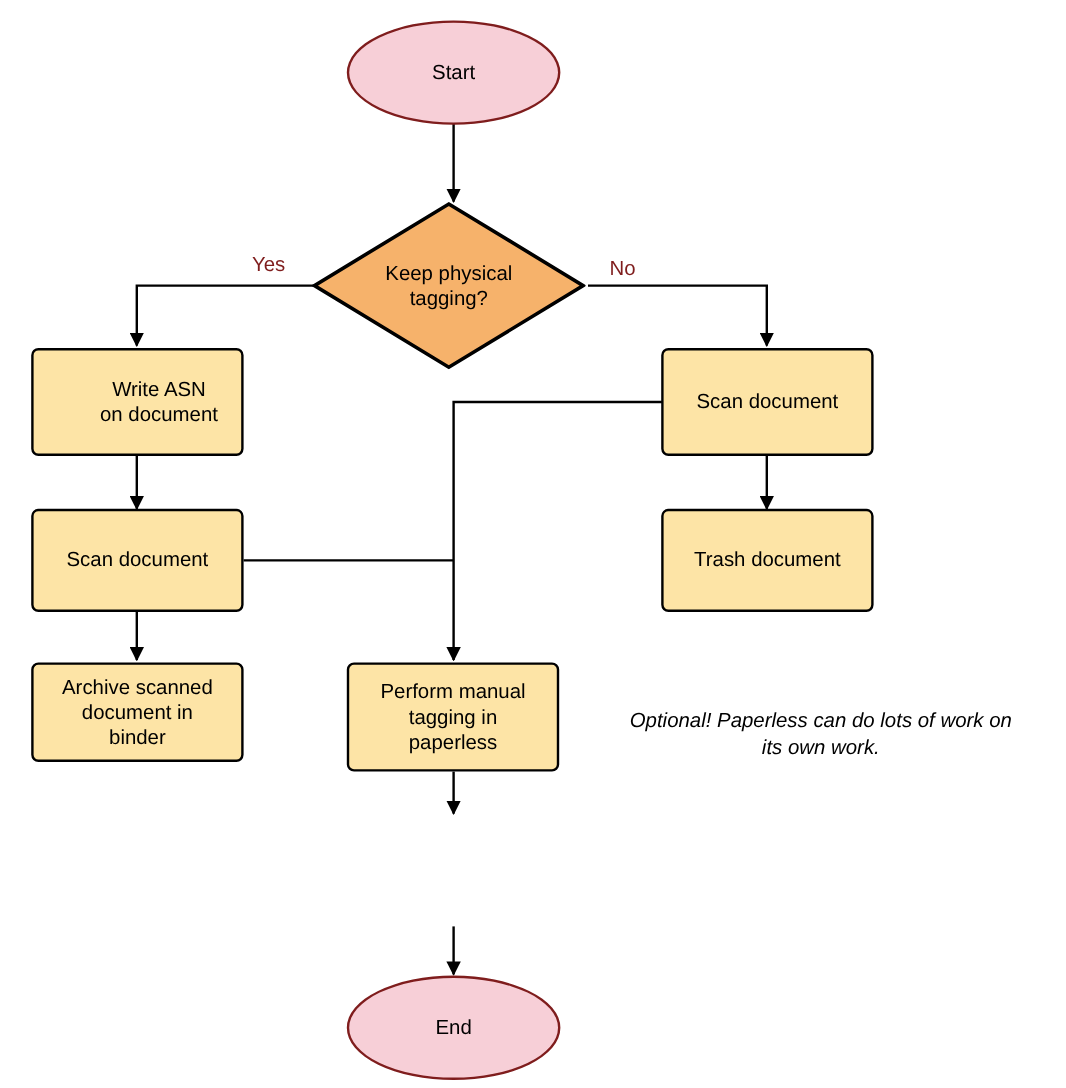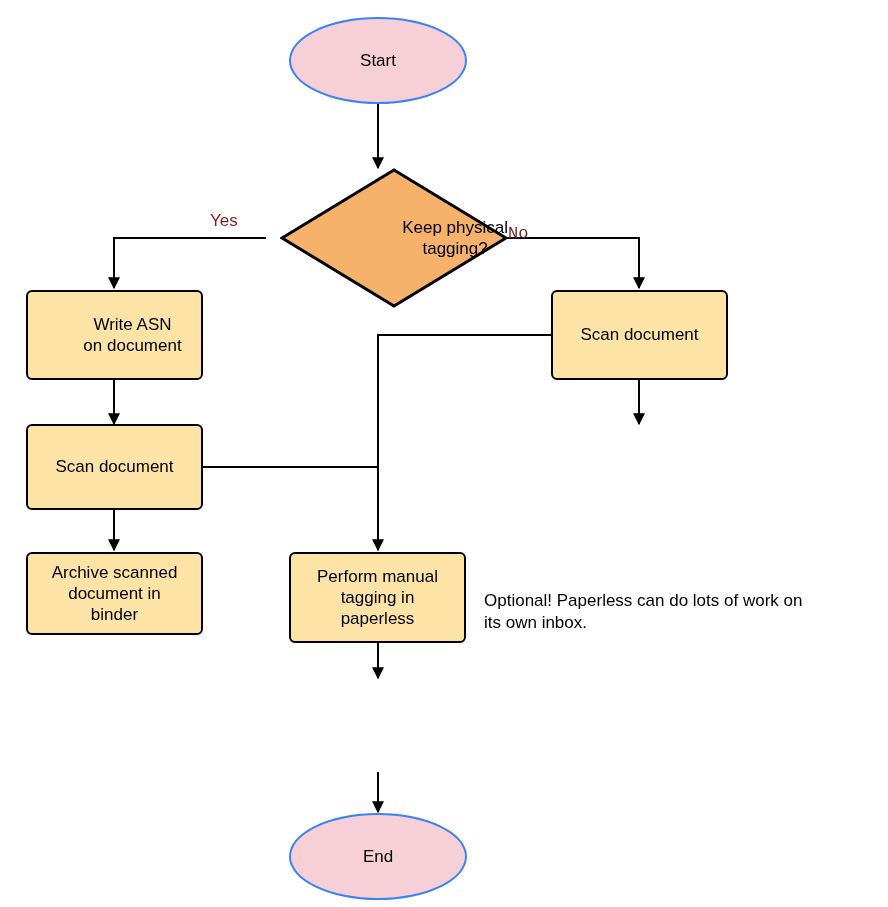--- a/index.html
+++ b/index.html
@@ -29,21 +29,21 @@
     align-items: center;
     justify-content: center;
     text-align: center;
     color: #000000;
     font-size: 17px;
     line-height: 1.25;
     z-index: 2;
   }
   .node.terminal {
     background: #f7cfd7;
-    border: 2px solid #3b82f6;
+    border: 2px solid #7f1d1d;
     border-radius: 50%;
   }
   .node.process {
     background: #fde4a6;
     border: 2px solid #000000;
     border-radius: 6px;
   }
   .node.decision {
     background: transparent;
     border: none;
@@ -63,24 +63,26 @@
   }
   .edge-label {
     position: absolute;
     font-size: 17px;
     color: #7f1d1d;
     z-index: 3;
     white-space: nowrap;
   }
   .note {
     position: absolute;
+    font-style: italic;
     font-size: 17px;
     line-height: 1.3;
     color: #000000;
     z-index: 3;
+    text-align: center;
   }
 </style>
 </head>
 <body>
 
 <div id="canvas">
 
   <svg id="edges" xmlns="http://www.w3.org/2000/svg">
     <defs>
       <marker id="arrow" viewBox="0 0 10 10" refX="9" refY="5" markerWidth="6" markerHeight="6" orient="auto-start-reverse">
@@ -106,62 +108,65 @@
 
     <path d="M 378 643 L 378 678" stroke="#000000" stroke-width="2" fill="none" marker-end="url(#arrow)"></path>
 
     <path d="M 378 772 L 378 812" stroke="#000000" stroke-width="2" fill="none" marker-end="url(#arrow)"></path>
   </svg>
 
   <div class="node terminal" style="left:289px; top:17px; width:178px; height:87px;">
     <span>Start</span>
   </div>
 
-  <div class="node decision" style="left:280px; top:168px; width:228px; height:140px;justify-content:flex-end;">
+  <div class="node decision" style="left:260px; top:168px; width:228px; height:140px;">
     <svg class="decision-shape" viewBox="0 0 228 140" preserveAspectRatio="none">
       <polygon points="114,2 226,70 114,138 2,70" fill="#f6b26b" stroke="#000000" stroke-width="3"></polygon>
     </svg>
     <div class="decision-label">
       <div>Keep physical</div>
       <div>tagging?</div>
     </div>
   </div>
 
   <div class="edge-label" style="left:210px; top:211px;">Yes</div>
-  <div class="edge-label" style="left:508px; top:224px;font-family:Liberation Mono, monospace;">No</div>
+  <div class="edge-label" style="left:508px; top:214px;">No</div>
 
   <div class="node process" style="left:26px; top:290px; width:177px; height:90px; white-space:pre-line;padding-left:36px;">
     <span>Write ASN
 on document</span>
   </div>
 
   <div class="node process" style="left:26px; top:424px; width:177px; height:86px; white-space:pre-line;">
     <span>Scan document</span>
   </div>
 
   <div class="node process" style="left:26px; top:552px; width:177px; height:83px; white-space:pre-line;">
     <span>Archive scanned
 document in
 binder</span>
   </div>
 
   <div class="node process" style="left:551px; top:290px; width:177px; height:90px; white-space:pre-line;">
     <span>Scan document</span>
   </div>
 
+  <div class="node process" style="left:551px; top:424px; width:177px; height:86px; white-space:pre-line;">
+    <span>Trash document</span>
+  </div>
 
   <div class="node process" style="left:289px; top:552px; width:177px; height:91px; white-space:pre-line;">
     <span>Perform manual
 tagging in
 paperless</span>
   </div>
 
 
   <div class="node terminal" style="left:289px; top:813px; width:178px; height:87px;">
     <span>End</span>
   </div>
 
   <div class="note" style="left:484px; top:590px; width:400px;">
     <div>Optional! Paperless can do lots of work on</div>
-    <div>its own inbox.</div>
+    <div>its own work.</div>
   </div>
 
 </div>
 
 </body></html>

